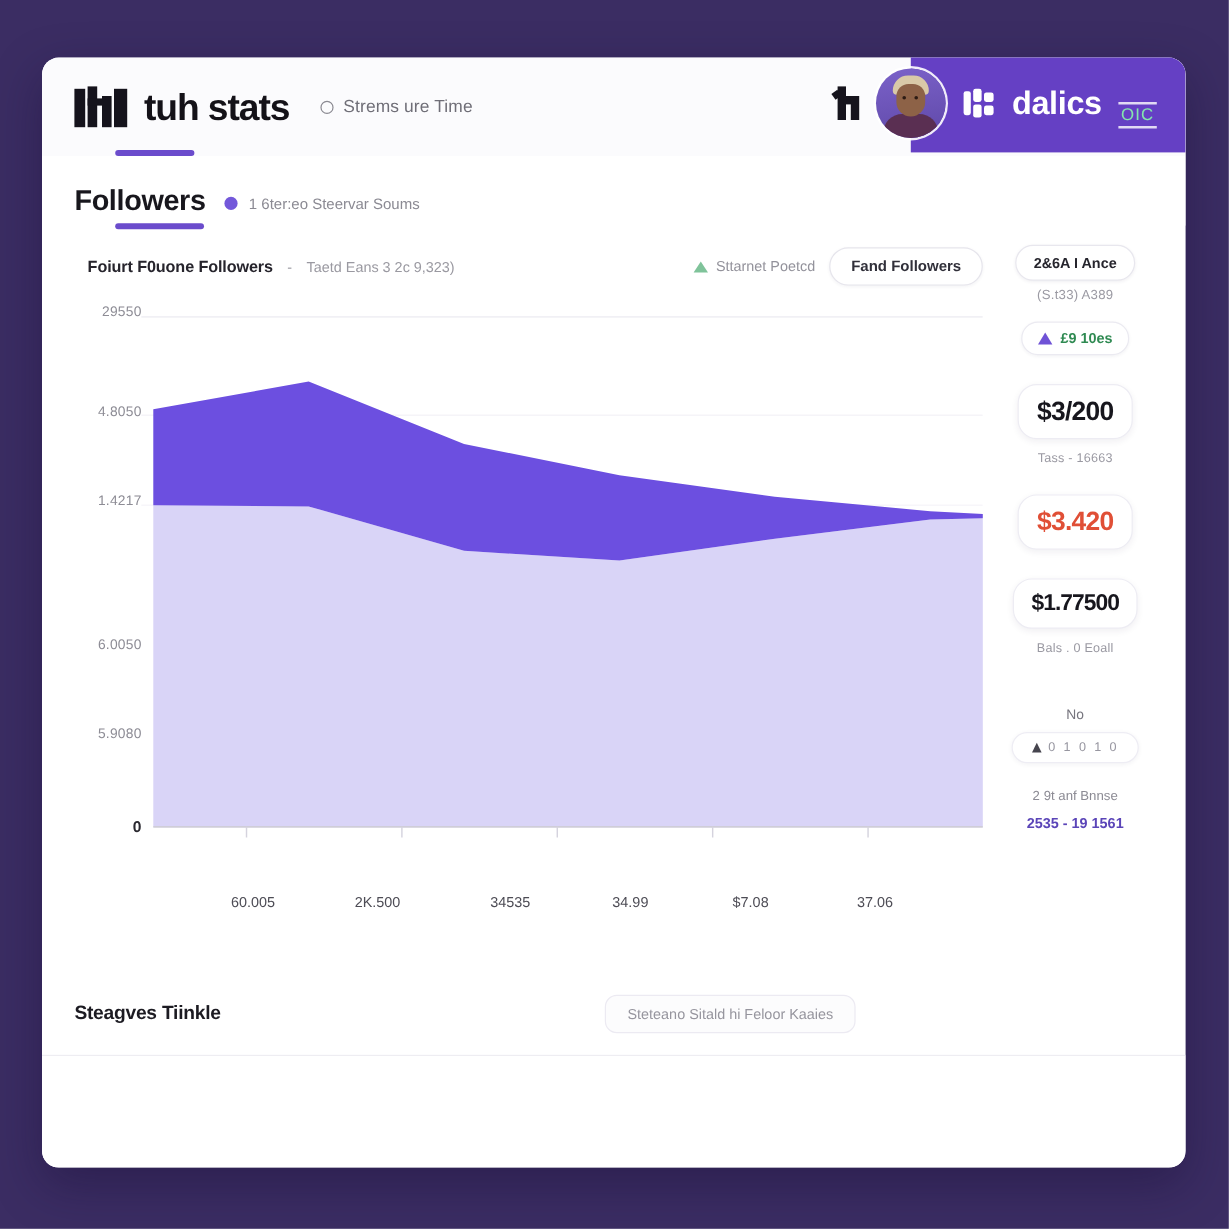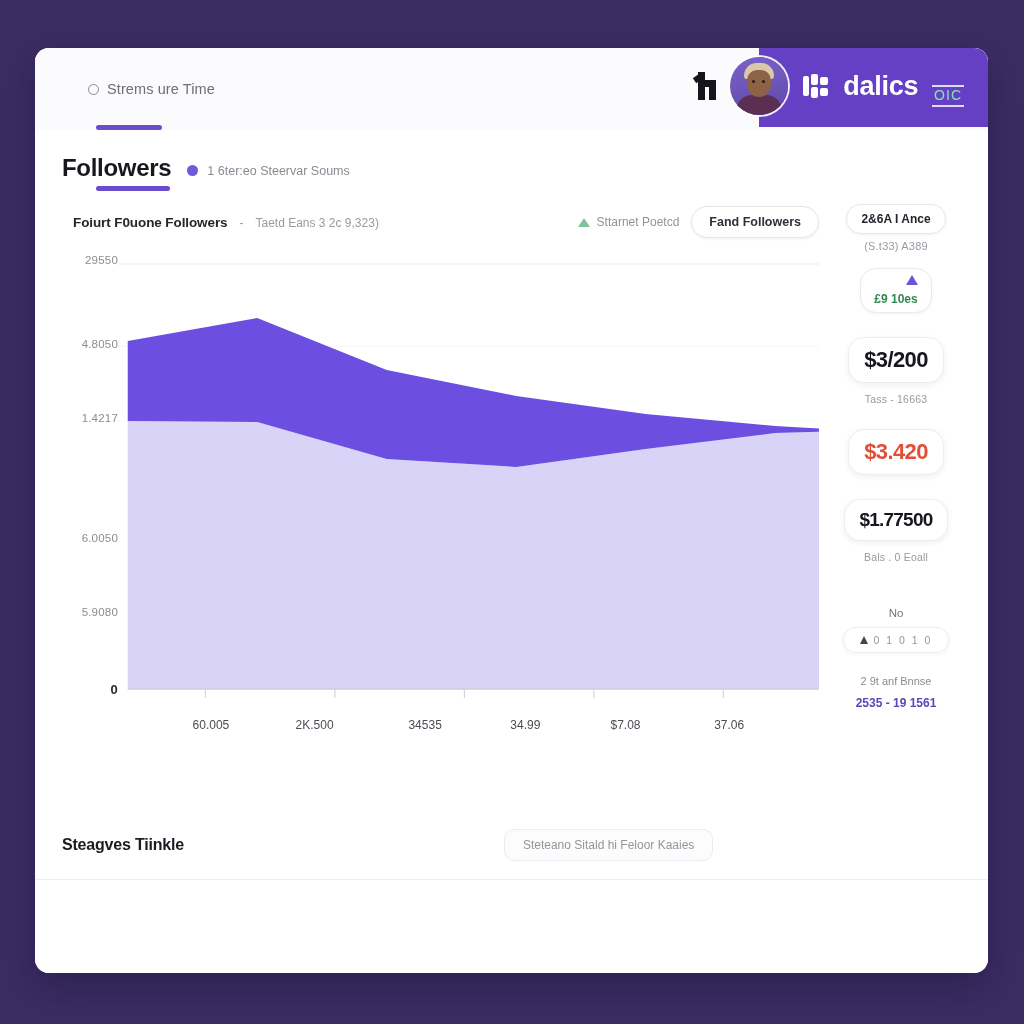--- a/index.html
+++ b/index.html
@@ -327,21 +327,21 @@
   .x-labels {
     position: relative;
     height: 40px;
     margin-left: 66px;
   }
   .x-lab {
     position: absolute;
     font-size: 12px;
     color: #4d4c55;
     transform: translateX(-50%);
-    top: 2px;
+    top: 29px;
     white-space: nowrap;
   }
 
   
   .rail {
     flex: 0 0 130px;
     padding-top: 2px;
     display: flex;
     flex-direction: column;
     align-items: center;
@@ -365,25 +365,24 @@
     margin-top: 2px;
     margin-bottom: 12px;
     white-space: nowrap;
   }
   .rail-chip {
     background: #ffffff;
     border: 1px solid #ebeaf1;
     border-radius: 16px;
     padding: 6px 13px;
     display: flex;
-    align-items: flex-end;
+    align-items: center;
     gap: 7px;
     box-shadow: 0 1px 3px rgba(40,30,70,0.06);
     white-space: nowrap;
-    flex-direction: column;
   }
   .chip-tri {
     width: 0; height: 0;
     border-left: 6px solid transparent;
     border-right: 6px solid transparent;
     border-bottom: 10px solid #6f52d6;
   }
   .chip-text { font-size: 12px; font-weight: 700; color: #2f8a52; }
 
   .stat-card {
@@ -482,20 +481,30 @@
     flex: 1 1 auto;
     background: #ffffff;
   }
 </style>
 </head>
 <body>
 
 <div class="app-card">
 
   <div class="header">
+    <div class="brand">
+      <span class="brand-logo">
+        <span class="bl1"></span>
+          <span class="bl2"></span>
+          <span class="bl3"></span>
+        <span class="bl4"></span>
+          <span class="bl5"></span>
+      </span>
+      <span class="brand-name">tuh stats</span>
+    </div>
 
     <div class="header-sub">
       <span class="ring-icon"></span>
       <span>Strems ure Time</span>
     </div>
 
     <div class="header-right">
       <span class="h-glyph">
         <span class="hg4"></span>
           <span class="hg1"></span>

